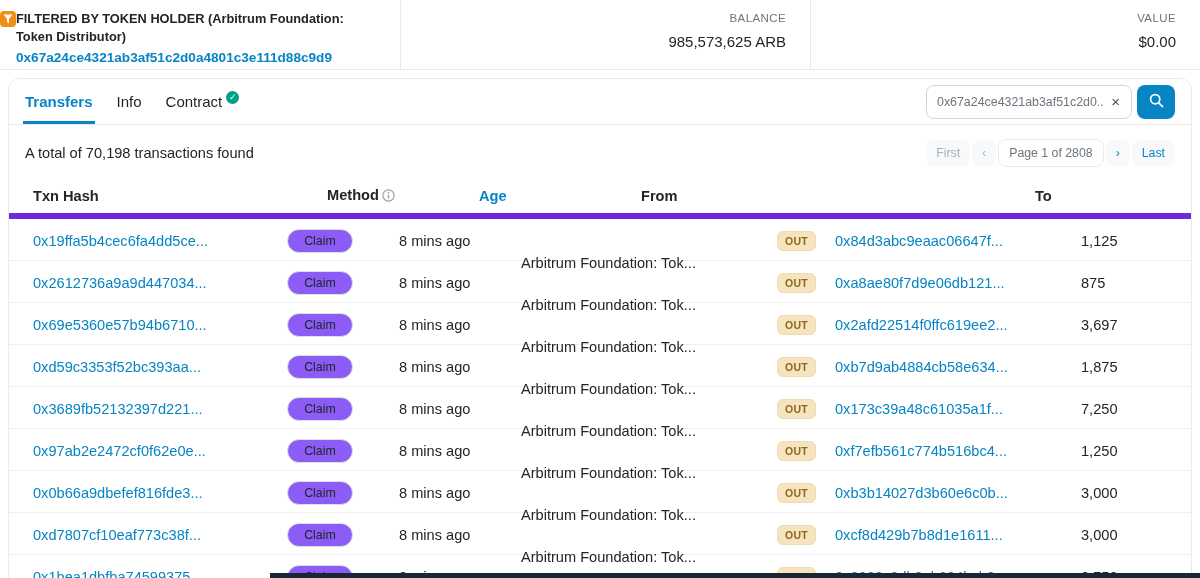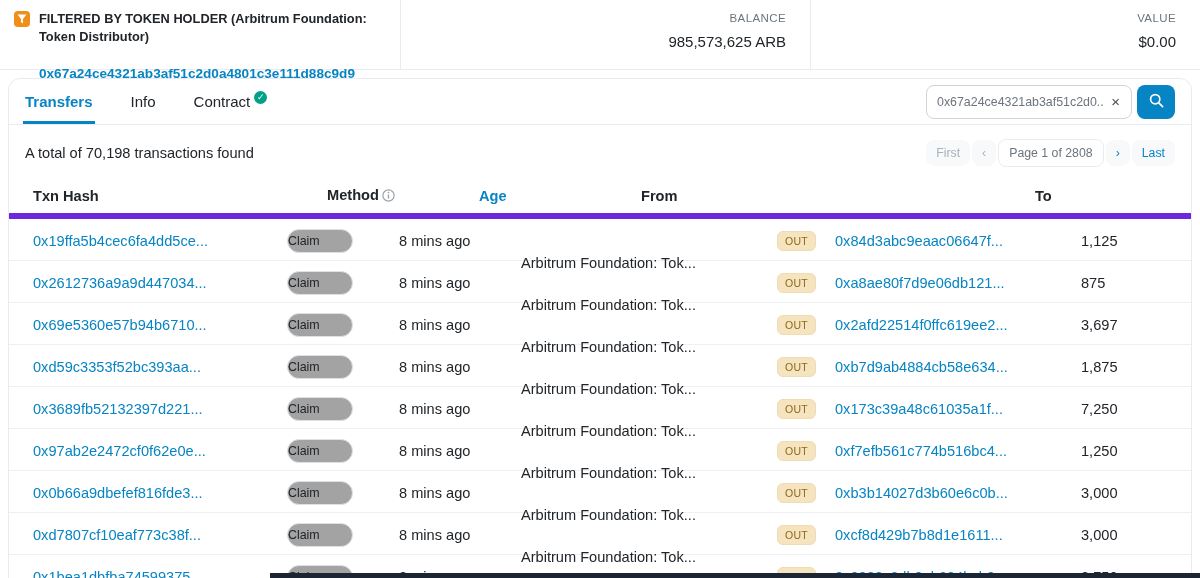--- a/index.html
+++ b/index.html
@@ -5,37 +5,37 @@
   * { box-sizing: border-box; margin: 0; padding: 0; }
   html, body {
     width: 1200px; height: 578px; overflow: hidden; position: relative;
     background: #fff; color: #212529;
     font-family: "Liberation Sans", sans-serif; font-size: 14.5px;
   }
   a { color: #0784c3; text-decoration: none; cursor: pointer; }
 
   
   .top-strip { display: flex; align-items: stretch; height: 70px; border-bottom: 1px solid #e9ecef; }
-  .ts-filter { width: 400px; display: flex; gap: 9px; padding: 10px 14px; }
+  .ts-filter { width: 400px; display: flex; padding: 10px 0; }
   .filter-icon { flex: 0 0 auto; width: 16px; height: 16px; margin-top: 1px; border-radius: 4px;
     background: #ef8e19; display: flex; align-items: center; justify-content: center; }
   .filter-text { font-size: 12.8px; font-weight: 700; line-height: 1.4; max-width: 352px; }
-  .filter-addr { display: inline-block; margin-top: 20px; font-size: 13.6px; font-weight: 600; }
+  .filter-addr { display: inline-block; margin-top: 4px; font-size: 13.6px; font-weight: 600; }
   .ts-col { padding: 12px 24px; text-align: right; }
   .ts-balance { width: 410px; border-left: 1px solid #e9ecef; }
   .ts-value { flex: 1; border-left: 1px solid #e9ecef; }
   .ts-label { font-size: 11.5px; color: #6c757d; letter-spacing: .4px; }
   .ts-val { margin-top: 9px; font-size: 15px; }
 
   
   .card { margin: 8px; border: 1px solid #e9ecef; border-radius: 12px; background: #fff; overflow: hidden; }
 
   .tabbar { display: flex; justify-content: space-between; align-items: center;
     padding: 0 16px 0 14px; height: 46px; border-bottom: 1px solid #e9ecef; }
-  .tabs { display: flex; gap: 34px; height: 100%; align-items: stretch; }
+  .tabs { display: flex; gap: 20px; height: 100%; align-items: stretch; }
   .tab { display: flex; align-items: center; gap: 4px; padding: 0 2px; font-size: 15px;
     font-weight: 500; color: #212529; cursor: pointer; }
   .tab.active { color: #0784c3; font-weight: 600; box-shadow: inset 0 -3px 0 #0784c3; }
   .verified { display: inline-flex; width: 13px; height: 13px; border-radius: 50%;
     background: #00a186; color: #fff; font-size: 9px; align-items: center;
     justify-content: center; margin-bottom: 9px; }
 
   .search-group { display: flex; align-items: center; gap: 5px; }
   .search-box { display: flex; align-items: center; width: 206px; height: 34px;
     border: 1px solid #ced4da; border-radius: 8px; padding: 0 4px 0 10px; background: #fff; }
@@ -58,24 +58,24 @@
     border: 1px solid #e9ecef; color: #6c757d; }
 
   
   .thead, .trow { display: grid;
     grid-template-columns: 254px 112px 122px 256px 58px 246px 1fr;
     align-items: center; padding: 0 24px; }
   .thead { height: 40px; font-weight: 700; font-size: 14.6px; border-bottom: 6px solid #6d28d9; gap: 40px; }
   .th-age a { font-weight: 700; margin-top: 27px; }
   .info-icon { display: inline-block; vertical-align: -2px; margin-left: 3px; }
   .trow { height: 42px; border-bottom: 1px solid #eef0f3; font-size: 14.6px; }
-  .method-badge { display: inline-block; width: 66px; padding: 4px 0;
-    font-size: 12.4px; color: #212529; background: #a3a3a3; border: 1px solid #dee2e6;
+  .method-badge { display: inline-block; width: 66px; text-align: center; padding: 4px 0;
+    font-size: 12.4px; color: #212529; background: #8b5cf6; border: 1px solid #dee2e6;
     border-radius: 12px; cursor: pointer; }
-  .dir-badge { display: inline-block; padding: 3px 7px; font-size: 10.5px; font-weight: 400;
+  .dir-badge { display: inline-block; padding: 3px 7px; font-size: 10.5px; font-weight: 700;
     letter-spacing: .3px; border-radius: 6px; background: #f6e4c0; color: #8a6a15;
     border: 1px solid #eedcb2; }
   .from-cell { color: #212529; overflow: hidden; white-space: nowrap; margin-top: 44px; }
 
   .bottom-strip { position: absolute; left: 270px; right: 0; bottom: 0; height: 5px;
     background: #1c2534; z-index: 5; }
 </style>
 </head>
 <body>
 

